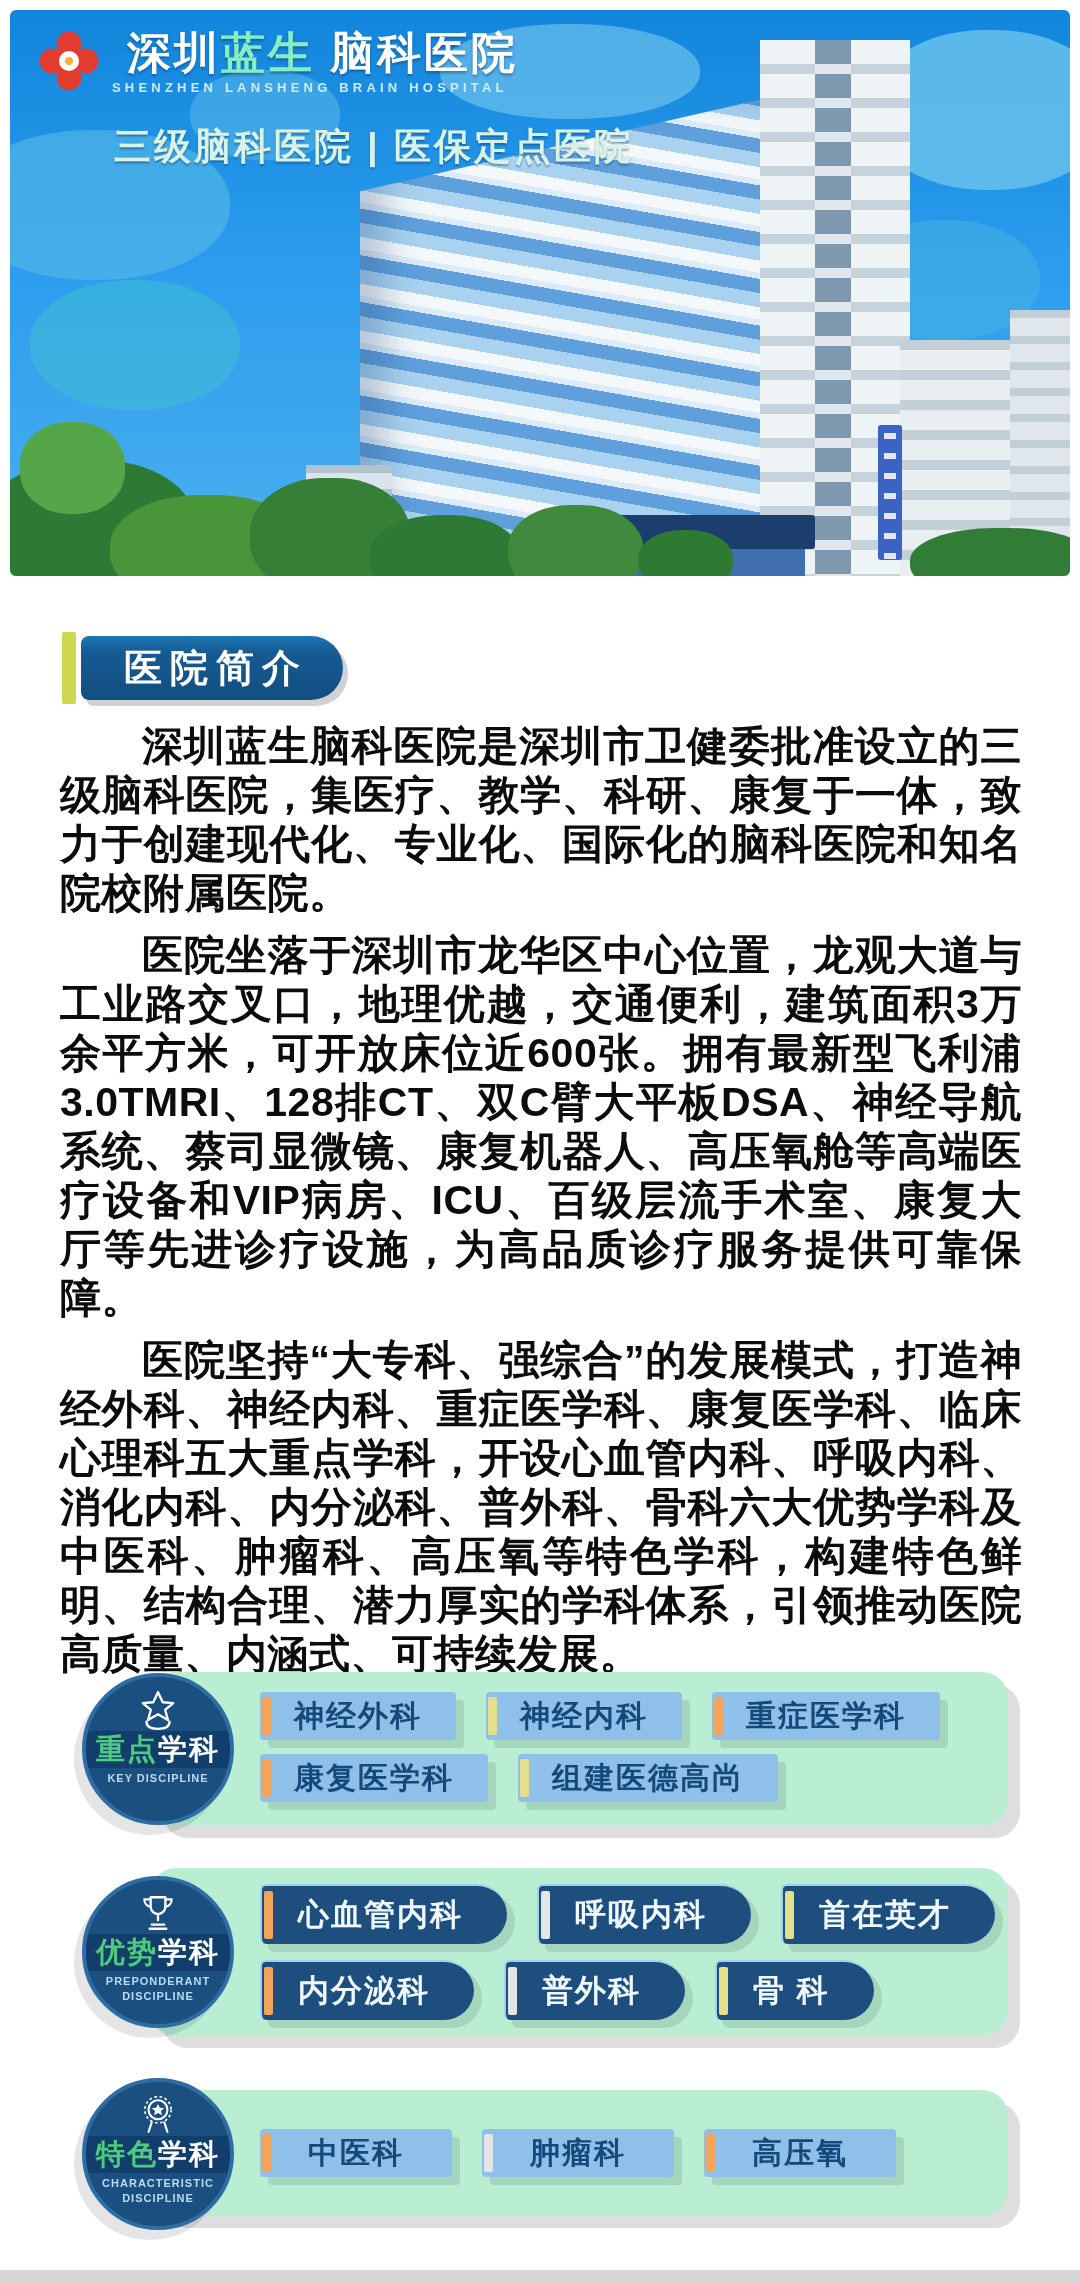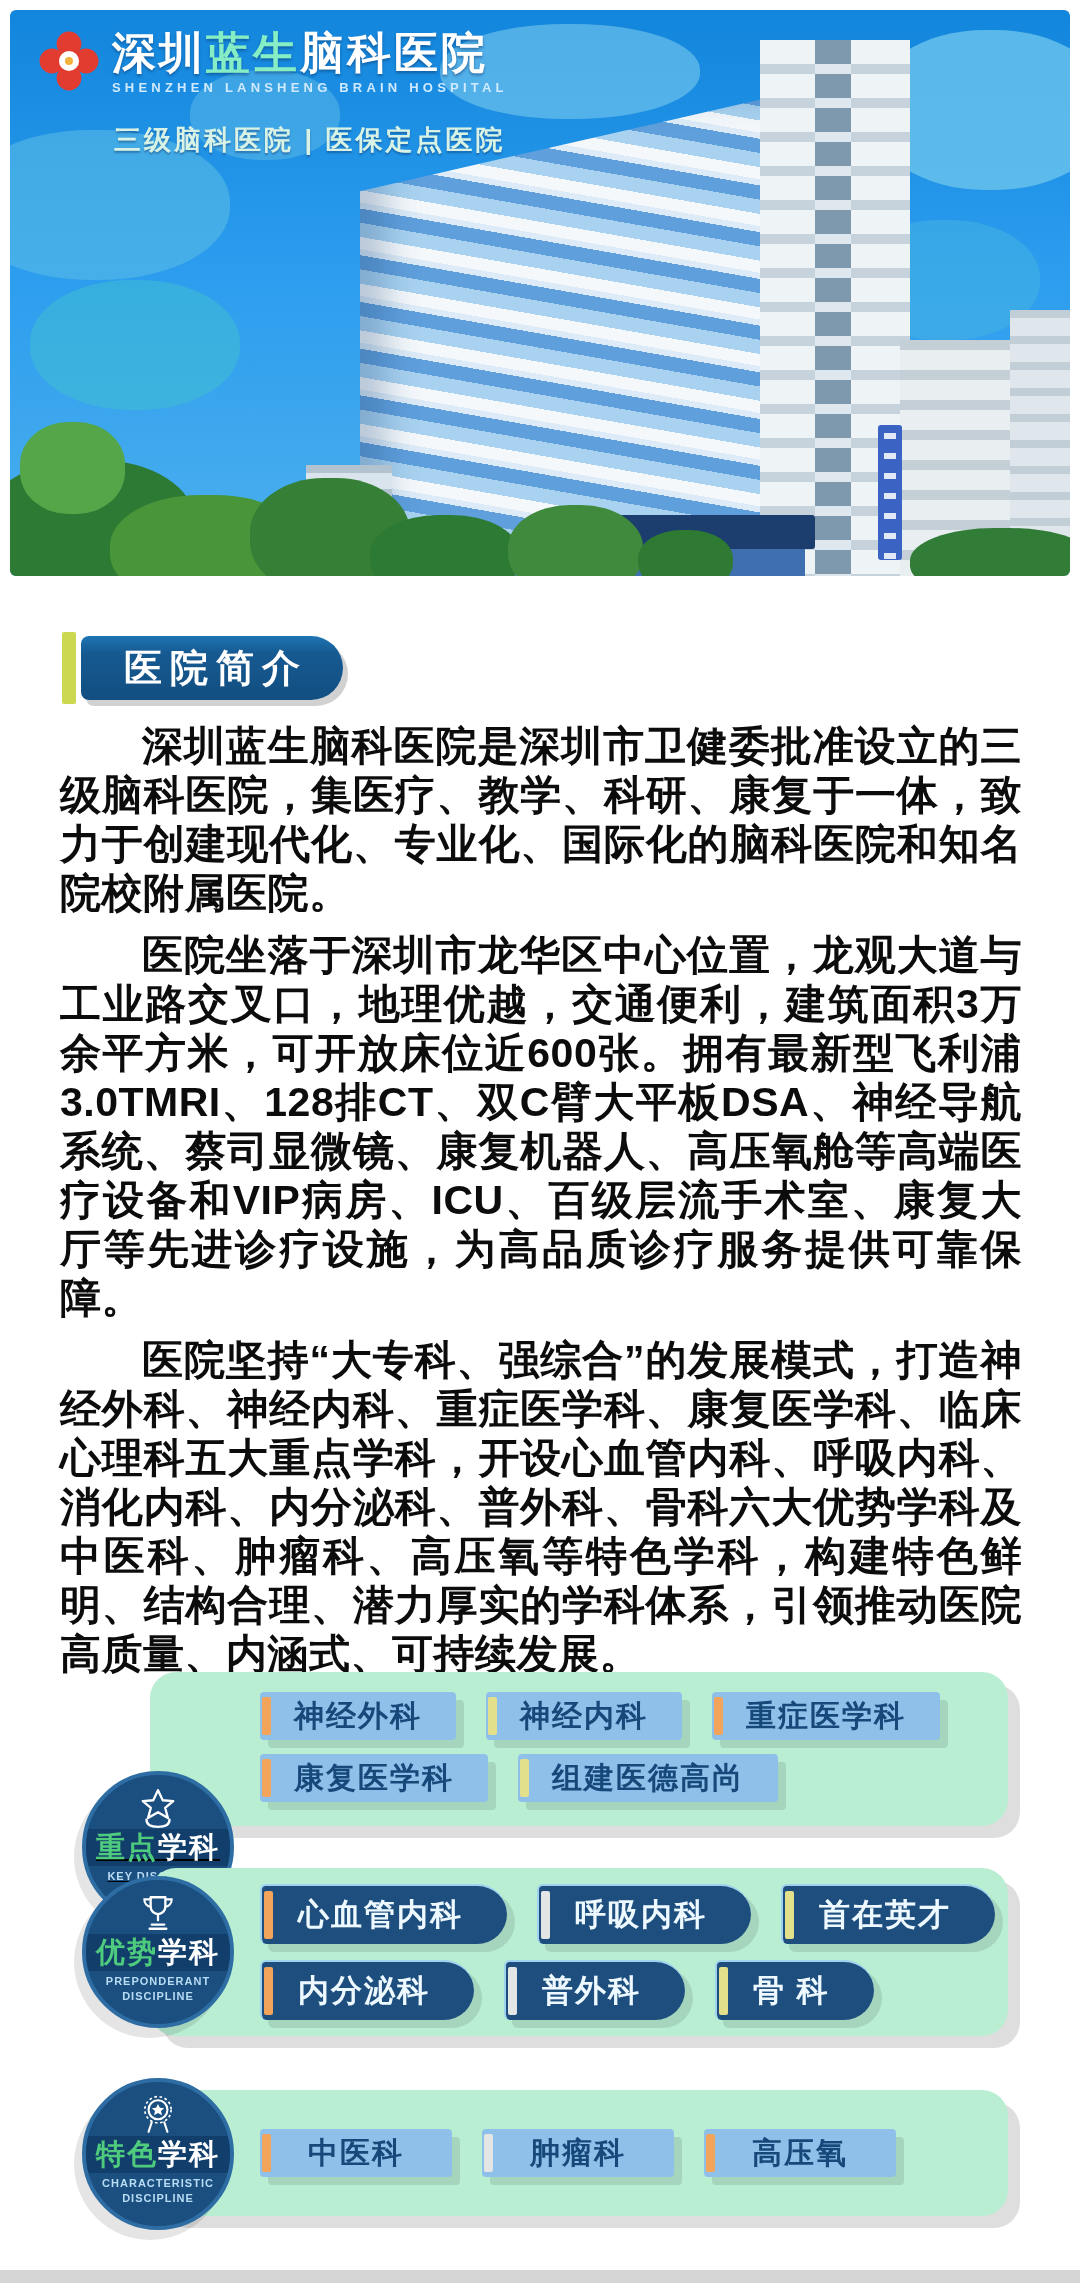--- a/index.html
+++ b/index.html
@@ -43,24 +43,24 @@
   .t4{left:10px;top:412px;width:105px;height:92px;background:#55a648;}
   .t5{left:360px;top:505px;width:150px;height:85px;background:#2c7a33;}
   .t6{left:498px;top:495px;width:135px;height:92px;background:#3f8a3c;}
   .t7{left:900px;top:518px;width:185px;height:70px;background:#317c36;}
   .t8{left:628px;top:520px;width:95px;height:62px;background:#2f7a33;}
 
   .logo-wrap{position:absolute;left:28px;top:20px;display:flex;align-items:flex-start;gap:12px;}
   .logo-mark{width:62px;height:62px;flex:0 0 auto;}
   .logo-text .zh{font-size:44px;font-weight:bold;letter-spacing:3px;line-height:1.05;
       text-shadow:0 2px 3px rgba(10,40,90,.45);}
-  .logo-text .zh .w{color:#ffffff;}
+  .logo-text .zh .w{color:#ffffff;margin-left:15px;}
   .logo-text .zh .g{color:#86eec4;}
   .logo-text .en{margin-top:4px;font-size:13px;letter-spacing:4.2px;color:#cfeaff;font-weight:bold;}
-  .hero-tagline{position:absolute;left:104px;top:112px;font-size:27px;font-weight:bold;
+  .hero-tagline{position:absolute;left:104px;top:112px;font-size:37px;font-weight:bold;
       color:#d8f3e6;letter-spacing:3px;text-shadow:0 2px 2px rgba(10,40,90,.4);text-align:center;}
 
   
   .intro-badge{position:absolute;left:62px;top:632px;display:flex;align-items:center;}
   .intro-badge .bar{width:14px;height:72px;background:#ccd84f;margin-right:5px;border-radius:2px;}
   .intro-badge .box{width:262px;height:64px;border-radius:8px 32px 32px 8px;
       background:linear-gradient(180deg,#1e76b4 0%,#165a92 26%,#124e80 100%);
       box-shadow:5px 6px 0 rgba(0,0,0,.18);
       display:flex;align-items:center;justify-content:center;}
   .intro-badge .box span{color:#ffffff;font-size:38px;font-weight:bold;letter-spacing:8px;text-indent:8px;}
@@ -72,21 +72,21 @@
   
   .disc-box{position:absolute;left:150px;width:858px;background:#b9eed3;border-radius:26px;
       box-shadow:12px 12px 0 #dedede;}
   #box-key{top:1672px;height:154px;}
   #box-adv{top:1868px;height:168px;}
   #box-chr{top:2090px;height:126px;}
 
   .disc-circle{position:absolute;width:152px;height:152px;border-radius:50%;background:#1b4f80;
       border:4px solid #2e6da3;box-sizing:border-box;box-shadow:-8px 10px 0 rgba(0,0,0,.10);
       display:flex;flex-direction:column;align-items:center;overflow:hidden;}
-  #cir-key{left:82px;top:1771px;text-decoration:underline;}
+  #cir-key{left:82px;top:1673px;}
   #cir-adv{left:82px;top:1876px;}
   #cir-chr{left:82px;top:2078px;}
   .disc-circle svg{margin-top:12px;flex:0 0 auto;}
   .disc-title{width:100%;background:#123e6b;text-align:center;padding:2px 0;
       font-size:29px;font-weight:bold;letter-spacing:2px;line-height:1.15;}
   .disc-title .g{color:#4ecb7d;}
   .disc-title .w{color:#ffffff;}
   .disc-en{margin-top:3px;padding:0 16px;text-align:center;font-size:11px;font-weight:bold;
       letter-spacing:1px;color:#b8dcf4;line-height:1.3;}
 

